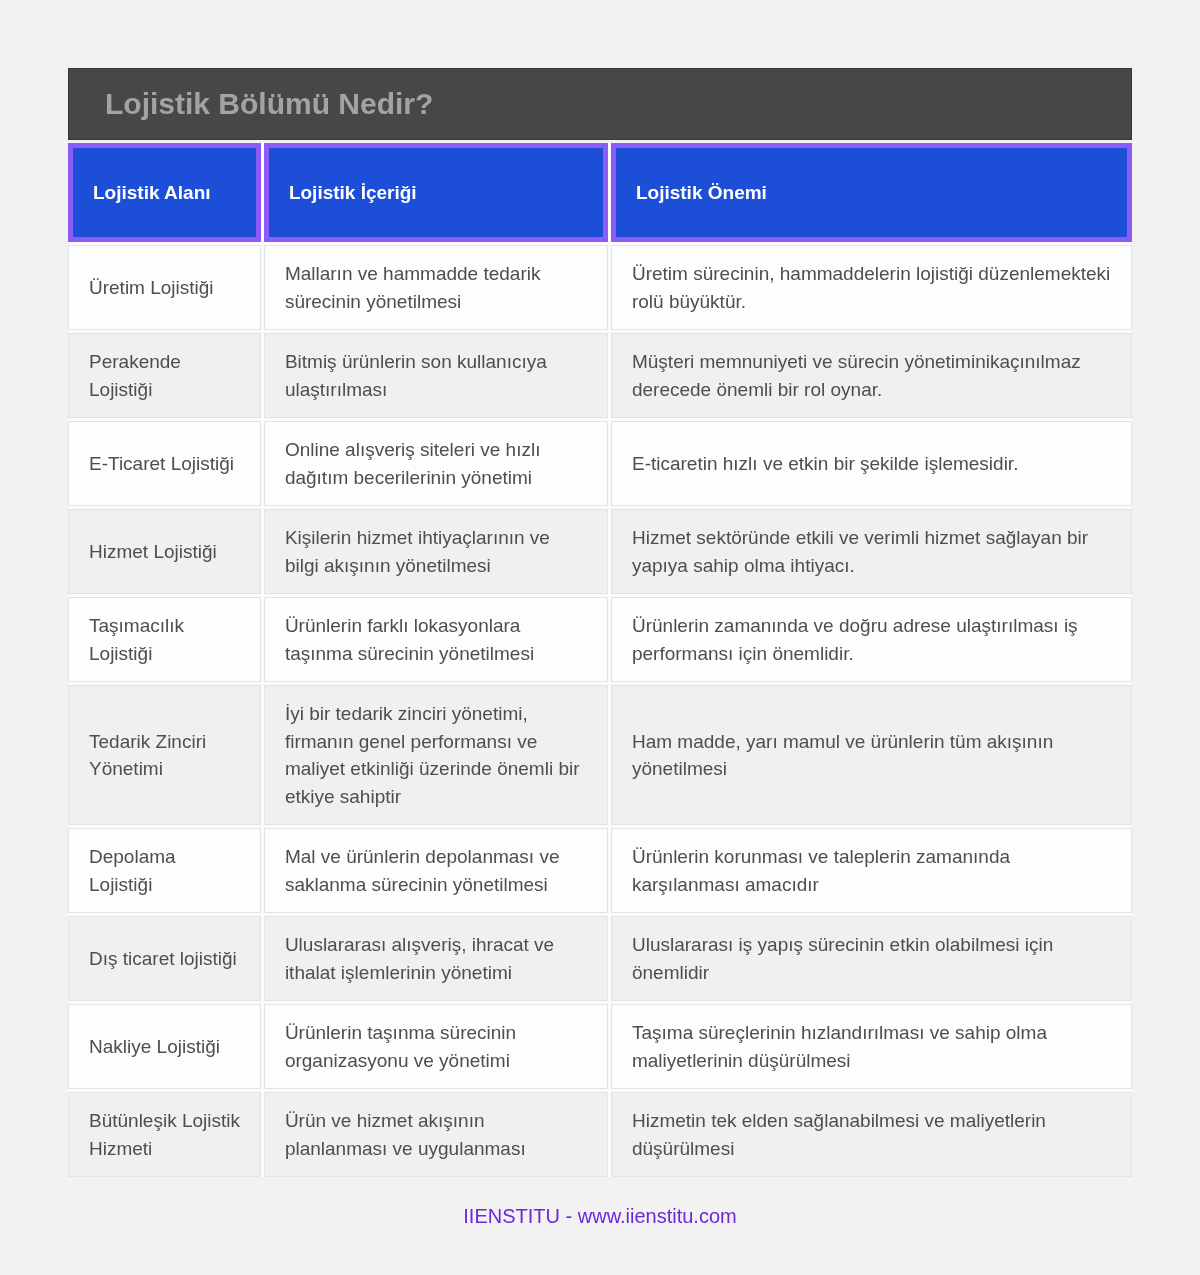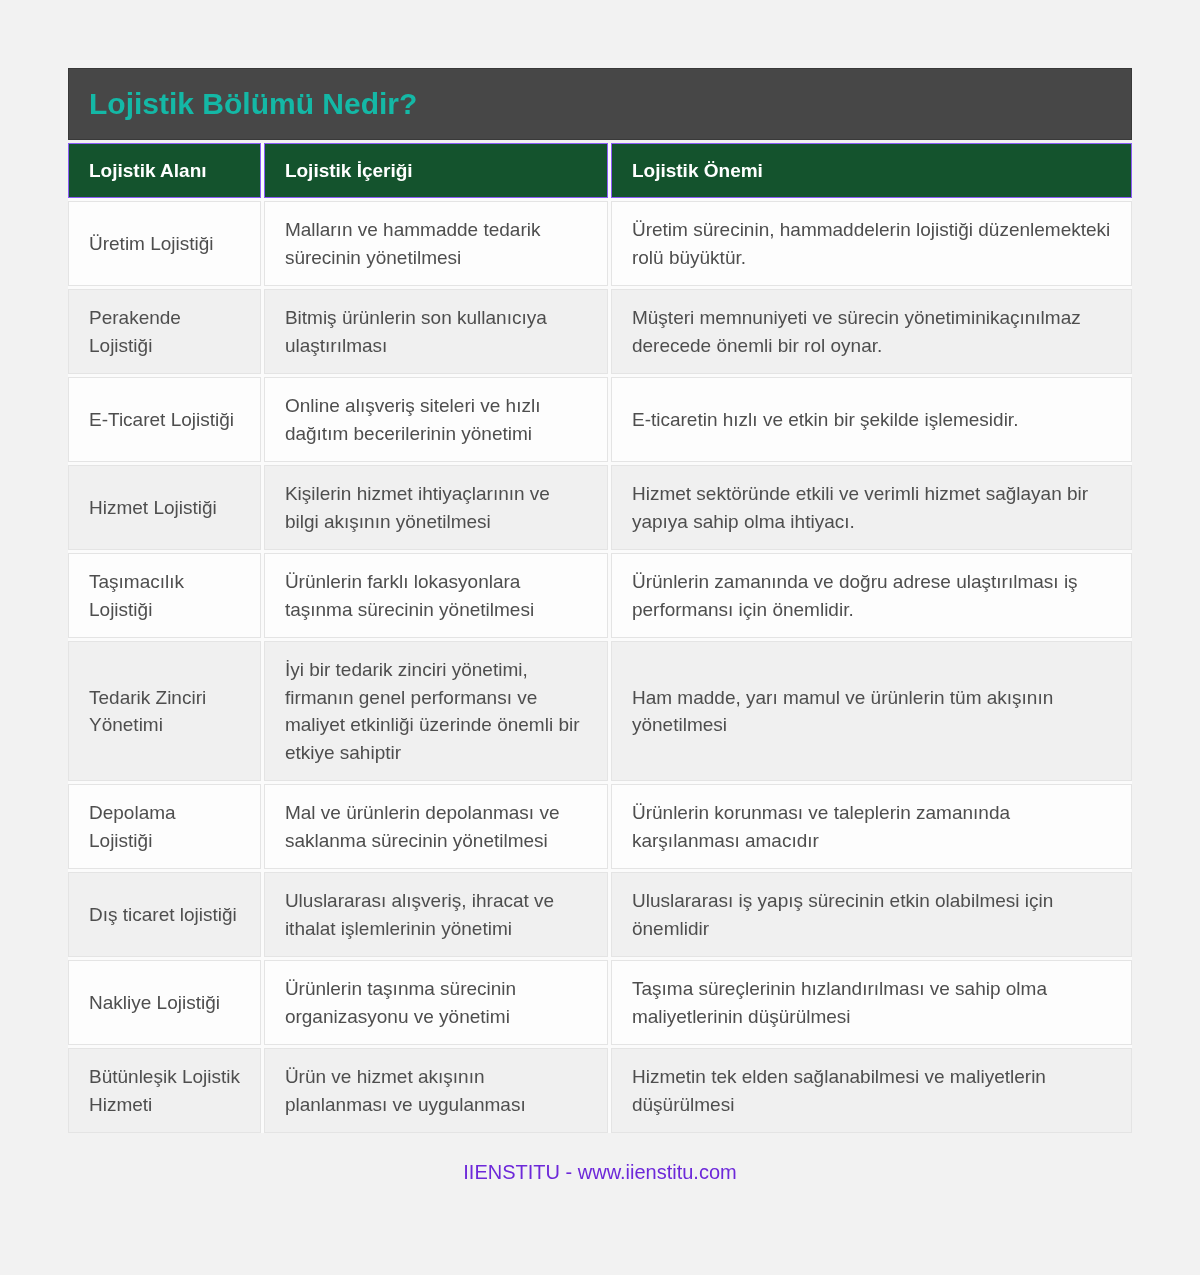--- a/index.html
+++ b/index.html
@@ -13,42 +13,42 @@
     min-height: 1275px;
   }
   .sheet {
     width: 1064px;
     margin: 0 auto;
     padding-top: 68px;
   }
   .title-bar {
     background: #474747;
     border: 1px solid #393939;
-    color: #14b8a6;
+    color: #a3a3a3;
     font-weight: bold;
     font-size: 30px;
     line-height: 34px;
-    padding: 18px 20px;
+    padding: 18px 36px;
     box-sizing: border-box;
   }
   .grid {
     display: grid;
     grid-template-columns: 194fr 346fr 524fr;
     gap: 3px;
     background: #fbfbfb;
     margin-top: 3px;
   }
   .hcell {
-    background: #14532d;
-    border: 1px solid #8b5cf6;
+    background: #1d4ed8;
+    border: 5px solid #8b5cf6;
     color: #ffffff;
     font-weight: bold;
     font-size: 19px;
     line-height: 27px;
-    padding: 13px 20px;
+    padding: 31px 20px;
     display: grid;
     align-content: center;
     box-sizing: border-box;
   }
   .cell {
     font-size: 19px;
     line-height: 27.5px;
     color: #4e4e4e;
     padding: 14px 18px 14px 20px;
     border: 1px solid #e4e4e4;

